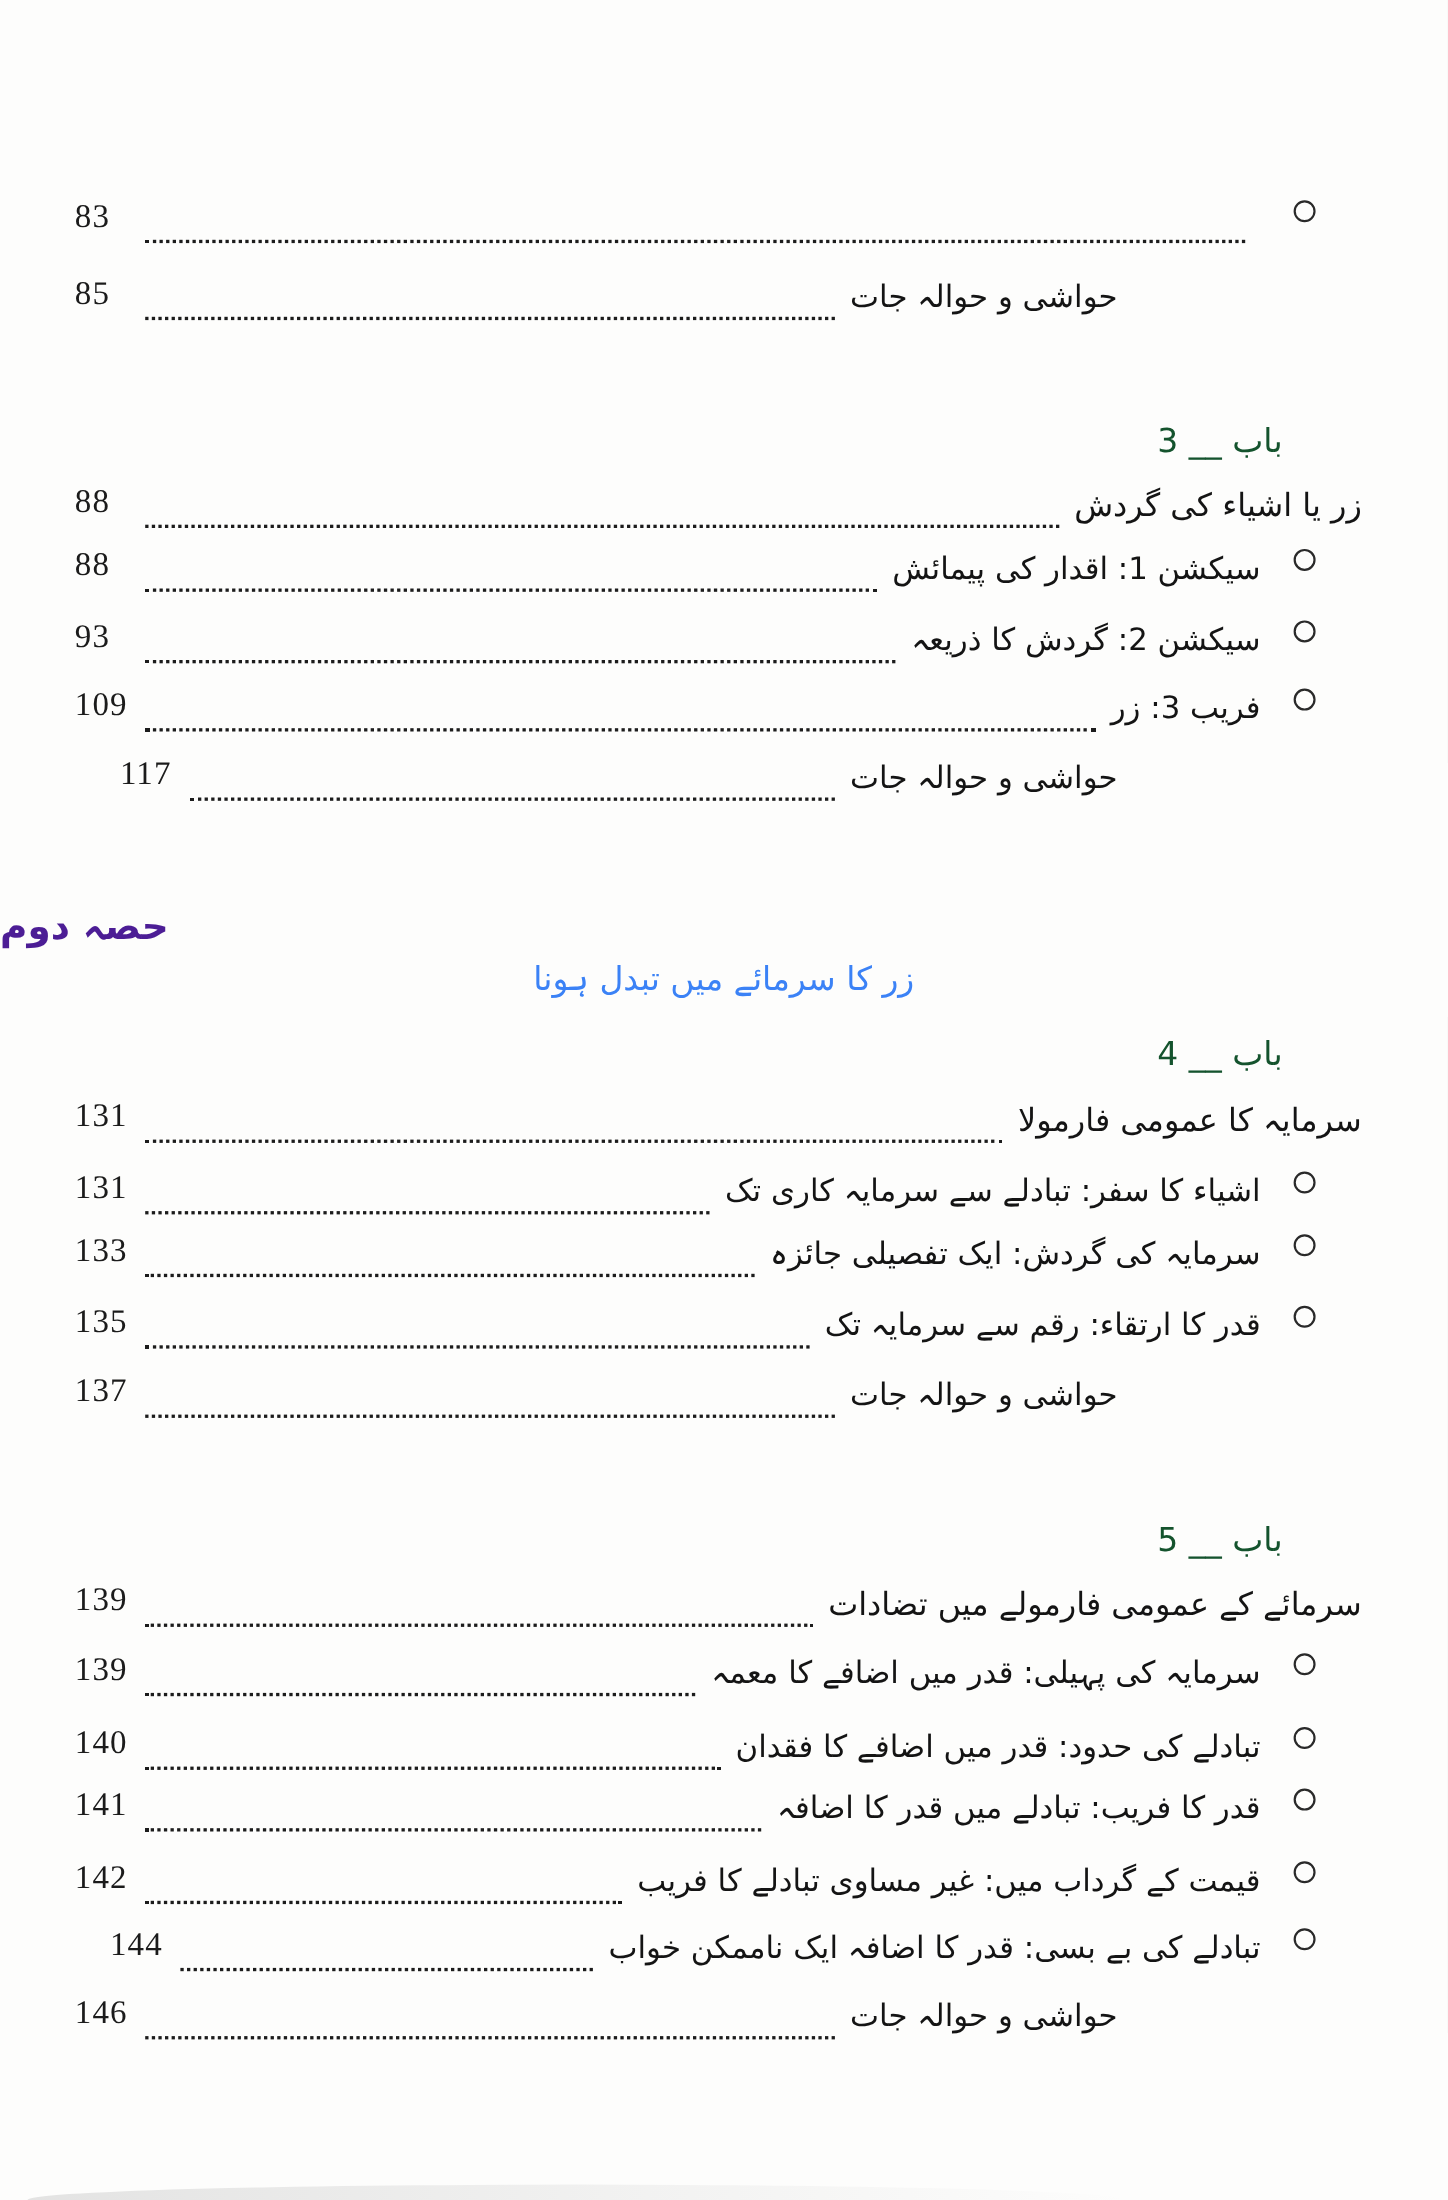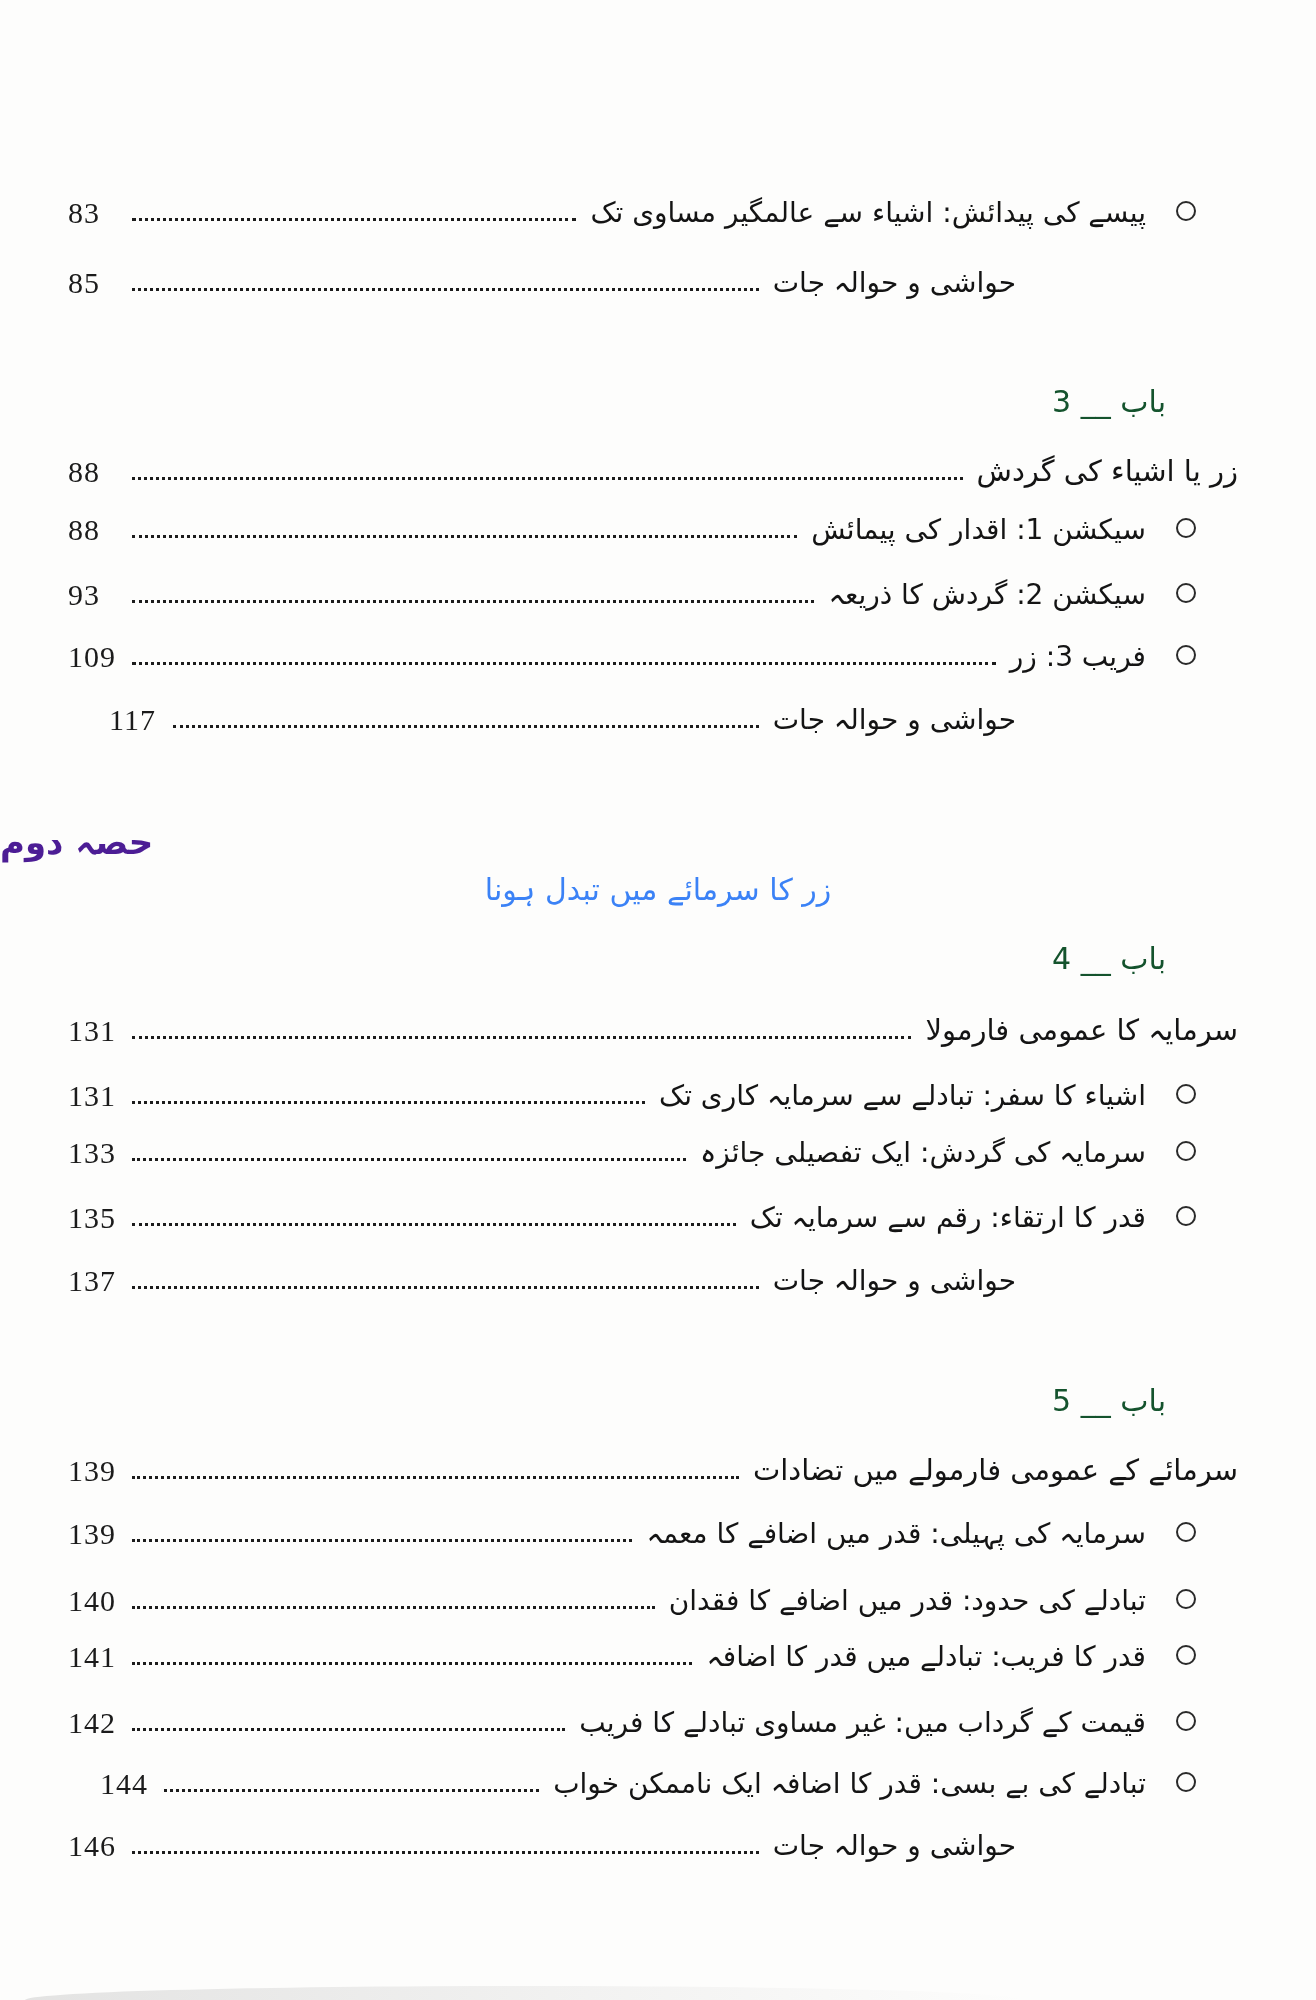--- a/index.html
+++ b/index.html
@@ -10,21 +10,20 @@
     margin:0 auto;
     background:#fdfdfc;
     overflow:hidden;
     color:#1b1b1b;
     font-family:"DejaVu Sans",sans-serif;
   }
   
   .row{
     position:absolute;
     display:flex;
-    align-items:flex-end;
     height:48px;
     left:68px;
   }
   .row.top   {right:78px;}
   .row.sub   {right:118px;}
   .row.notes {right:300px;}
   .num{
     font-family:"Liberation Serif",serif;
     font-size:30px;
     line-height:1;
@@ -101,21 +100,20 @@
 <div class="page">
 
   <div class="part-title" style="top:822px">حصہ دوم</div>
 
   <div class="part-subtitle" style="top:872px">زر کا سرمائے میں تبدل ہونا</div>
 
   <div id="rows-mount">
       <div class="row sub" style="top: 182px;">
         <span class="num">83</span>
         <span class="leader"></span>
-        <span class="urdu">پیسے کی پیدائش: اشیاء سے عالمگیر مساوی تک</span>
         <span class="bullet"></span>
       </div>
       <div class="row notes" style="top: 252px;">
         <span class="num">85</span>
         <span class="leader"></span>
         <span class="urdu">حواشی و حوالہ جات</span>
       </div>
       <div class="chapter" style="top: 384px;">باب __ 3</div>
       <div class="row top" style="top: 441px;">
         <span class="num">88</span>

